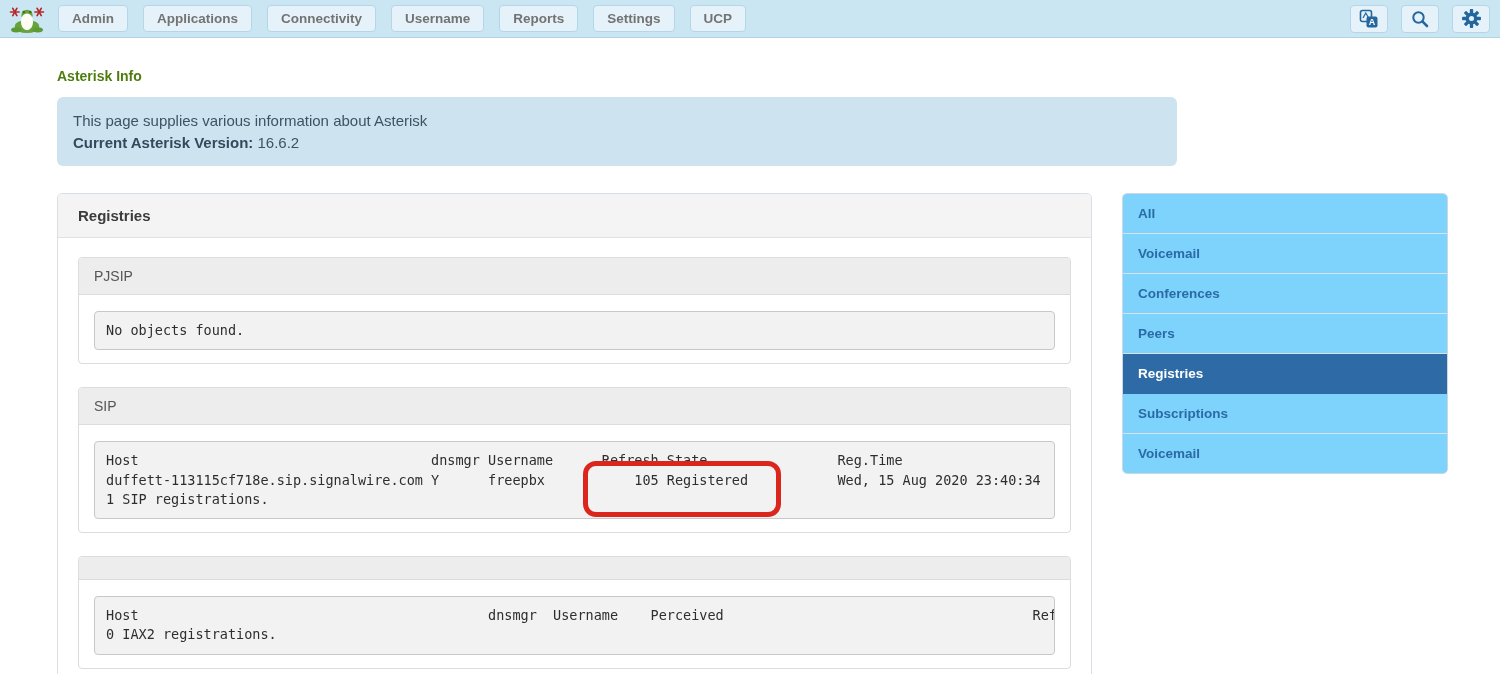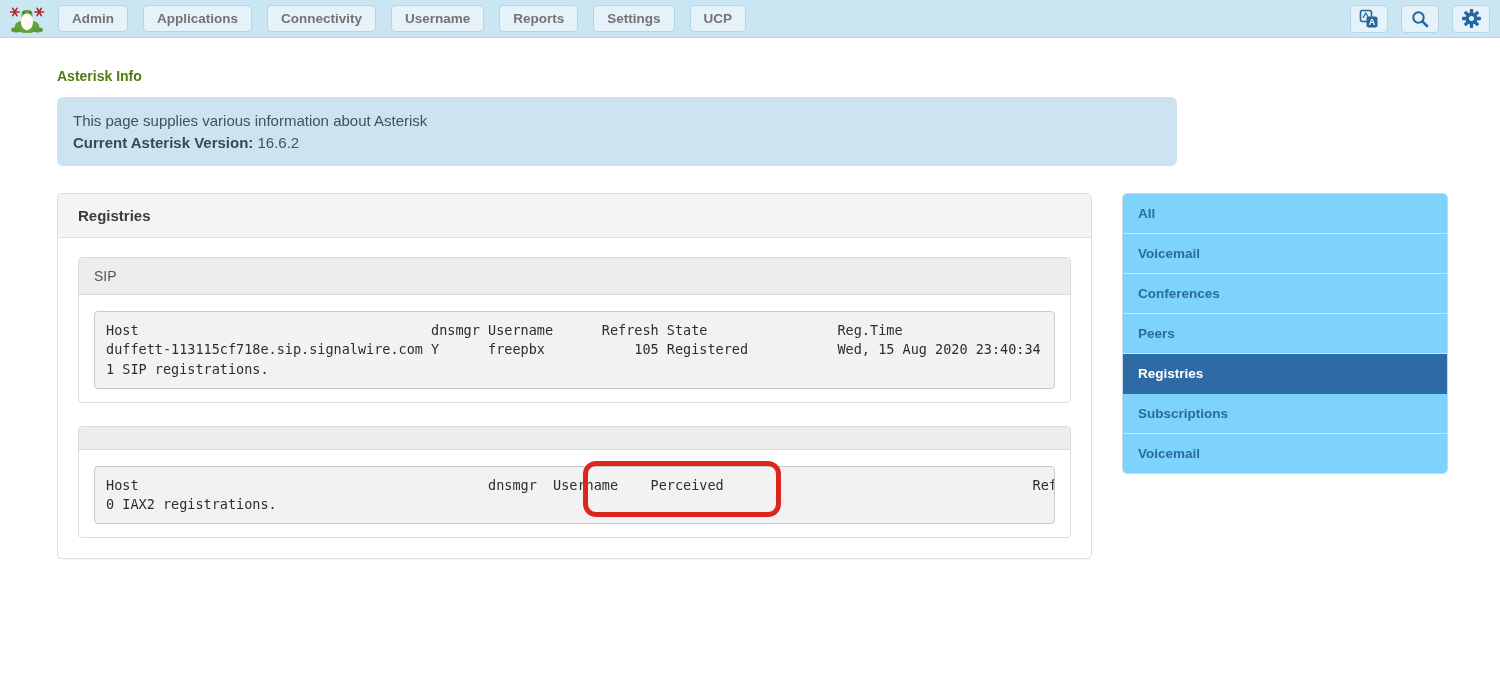--- a/index.html
+++ b/index.html
@@ -138,20 +138,27 @@
     <div>This page supplies various information about Asterisk</div>
     <div><span class="b">Current Asterisk Version:</span><span> 16.6.2</span></div>
   </div>
 
   <div class="main-row">
 
     <div class="panel-outer">
       <div class="panel-outer-heading">Registries</div>
       <div class="panel-outer-body">
 
+        <div class="subpanel">
+          <div class="subpanel-heading">PJSIP</div>
+          <div class="subpanel-body">
+            <pre class="console">No objects found.
+</pre>
+          </div>
+        </div>
 
         <div class="subpanel">
           <div class="subpanel-heading">SIP</div>
           <div class="subpanel-body">
             <pre class="console">Host                                    dnsmgr Username      Refresh State                Reg.Time
 duffett-113115cf718e.sip.signalwire.com Y      freepbx           105 Registered           Wed, 15 Aug 2020 23:40:34
 1 SIP registrations.</pre>
           </div>
         </div>
 

